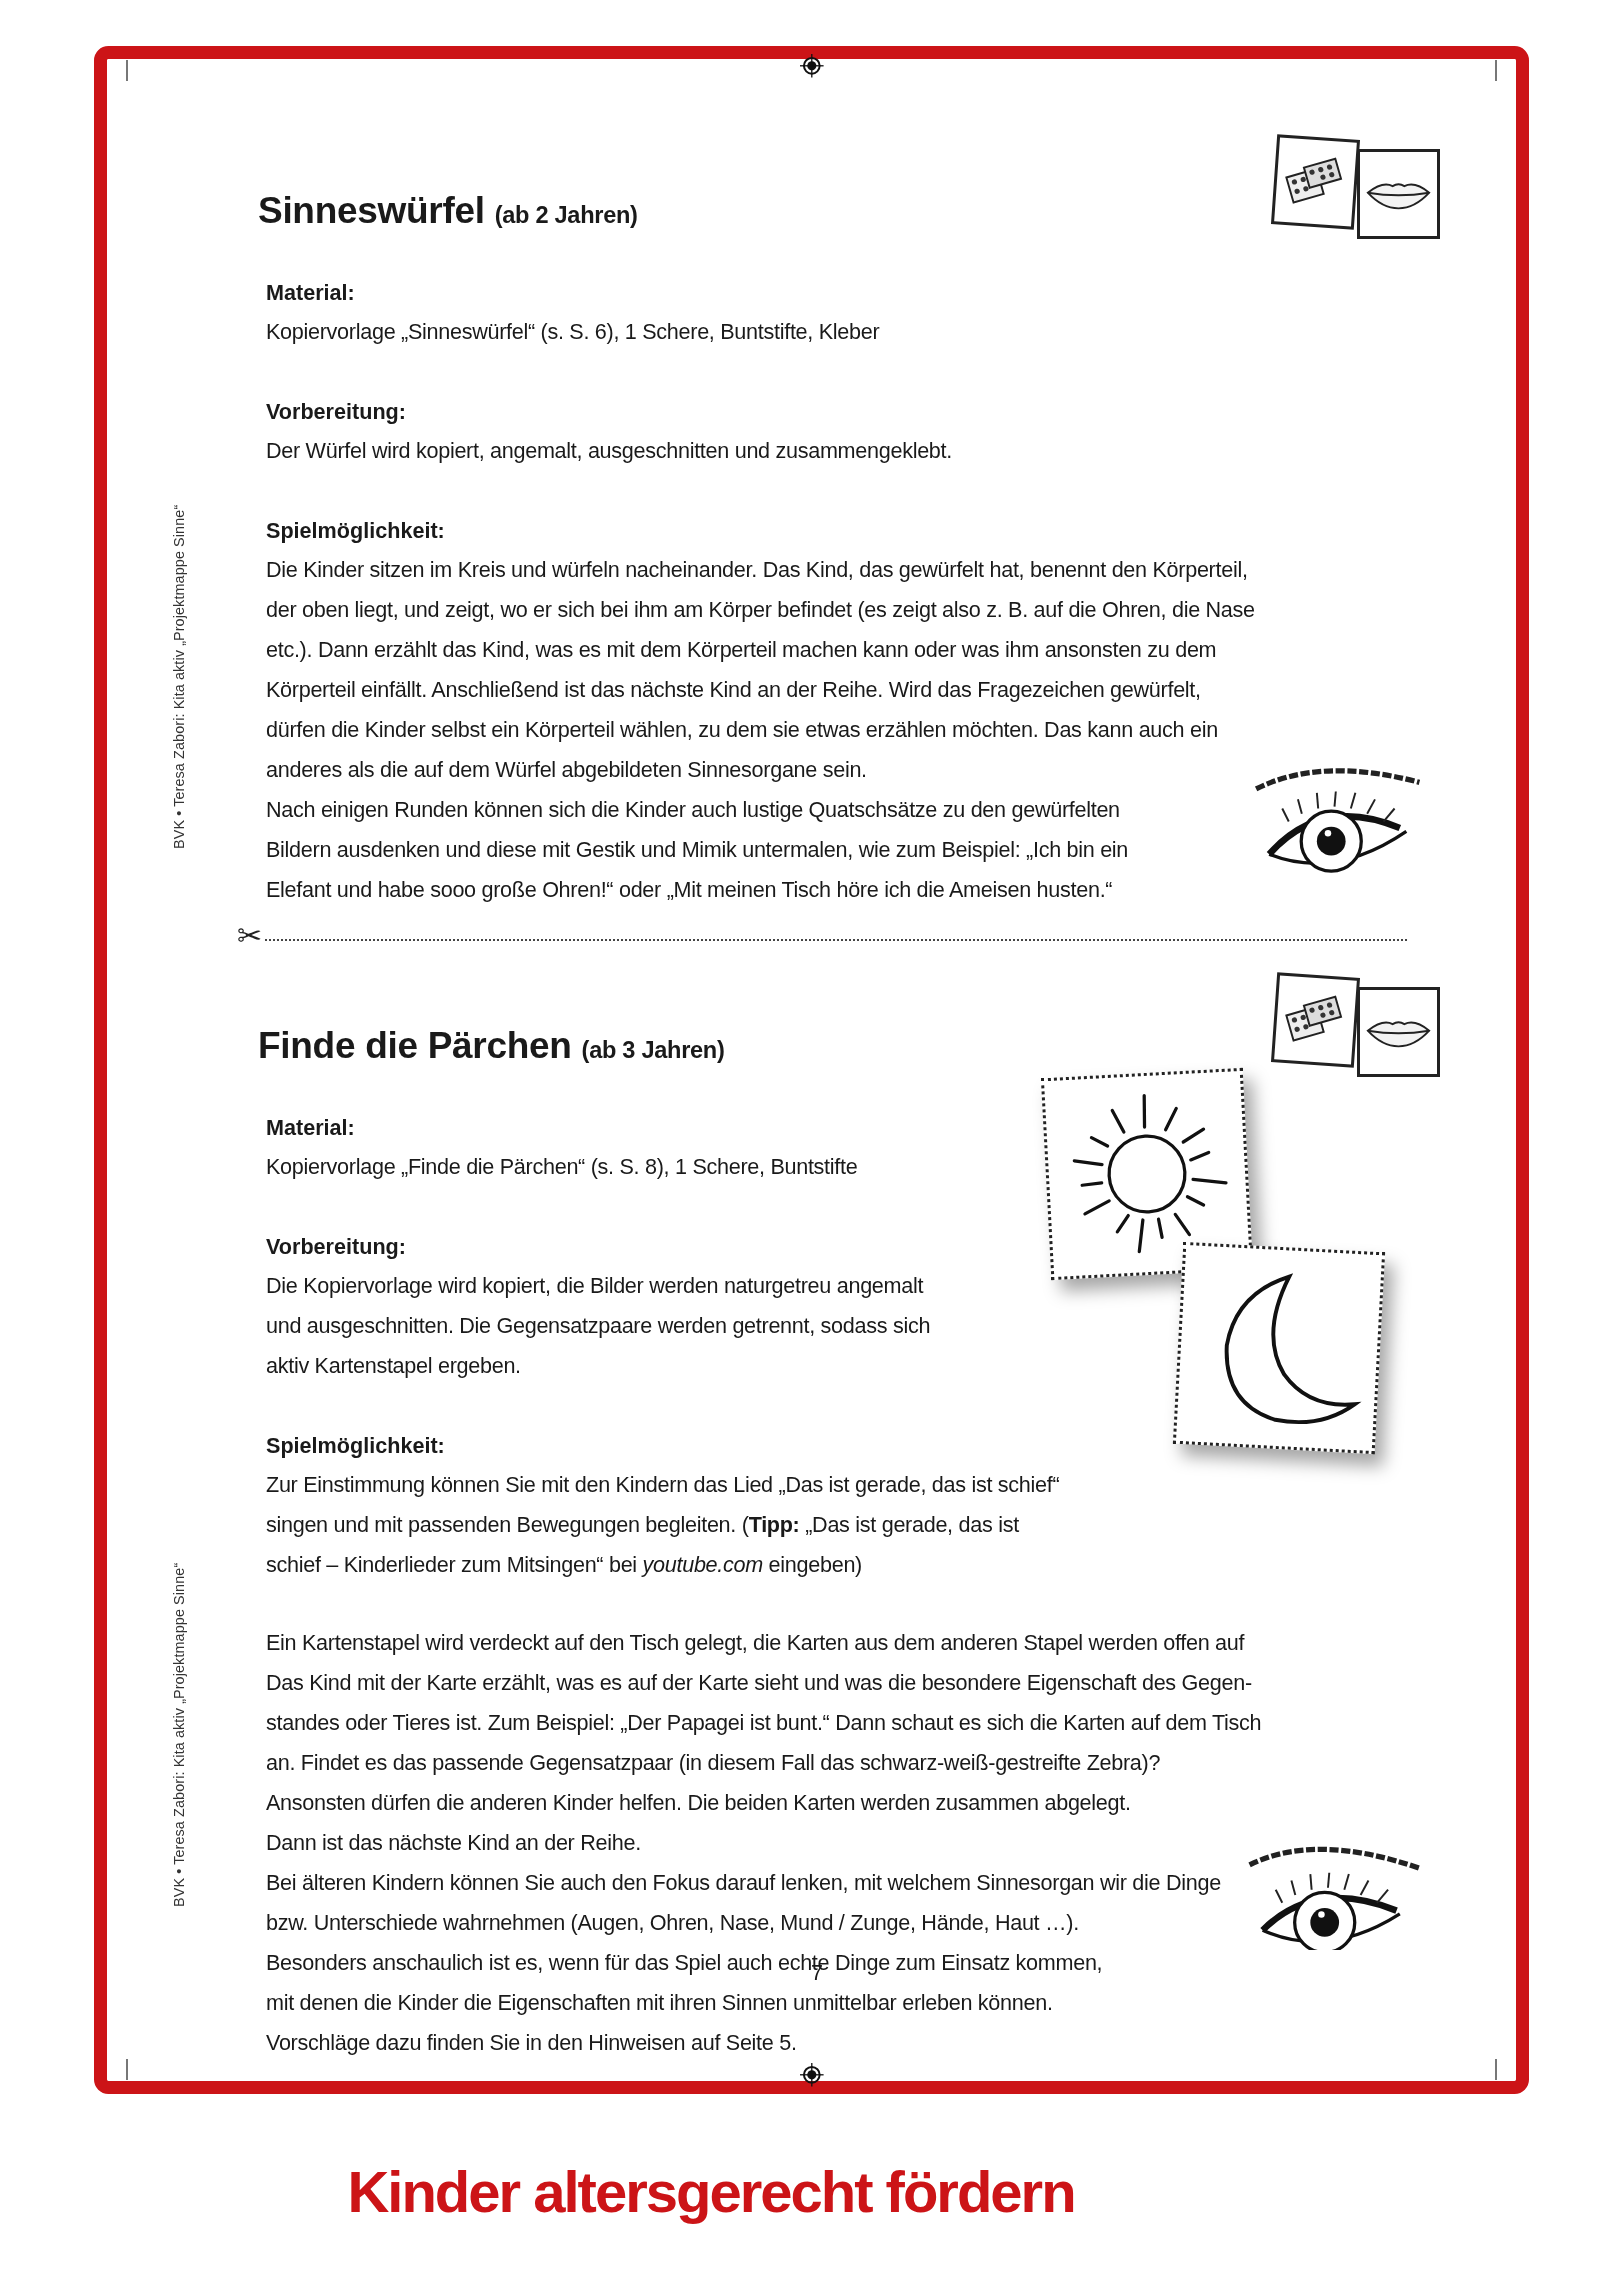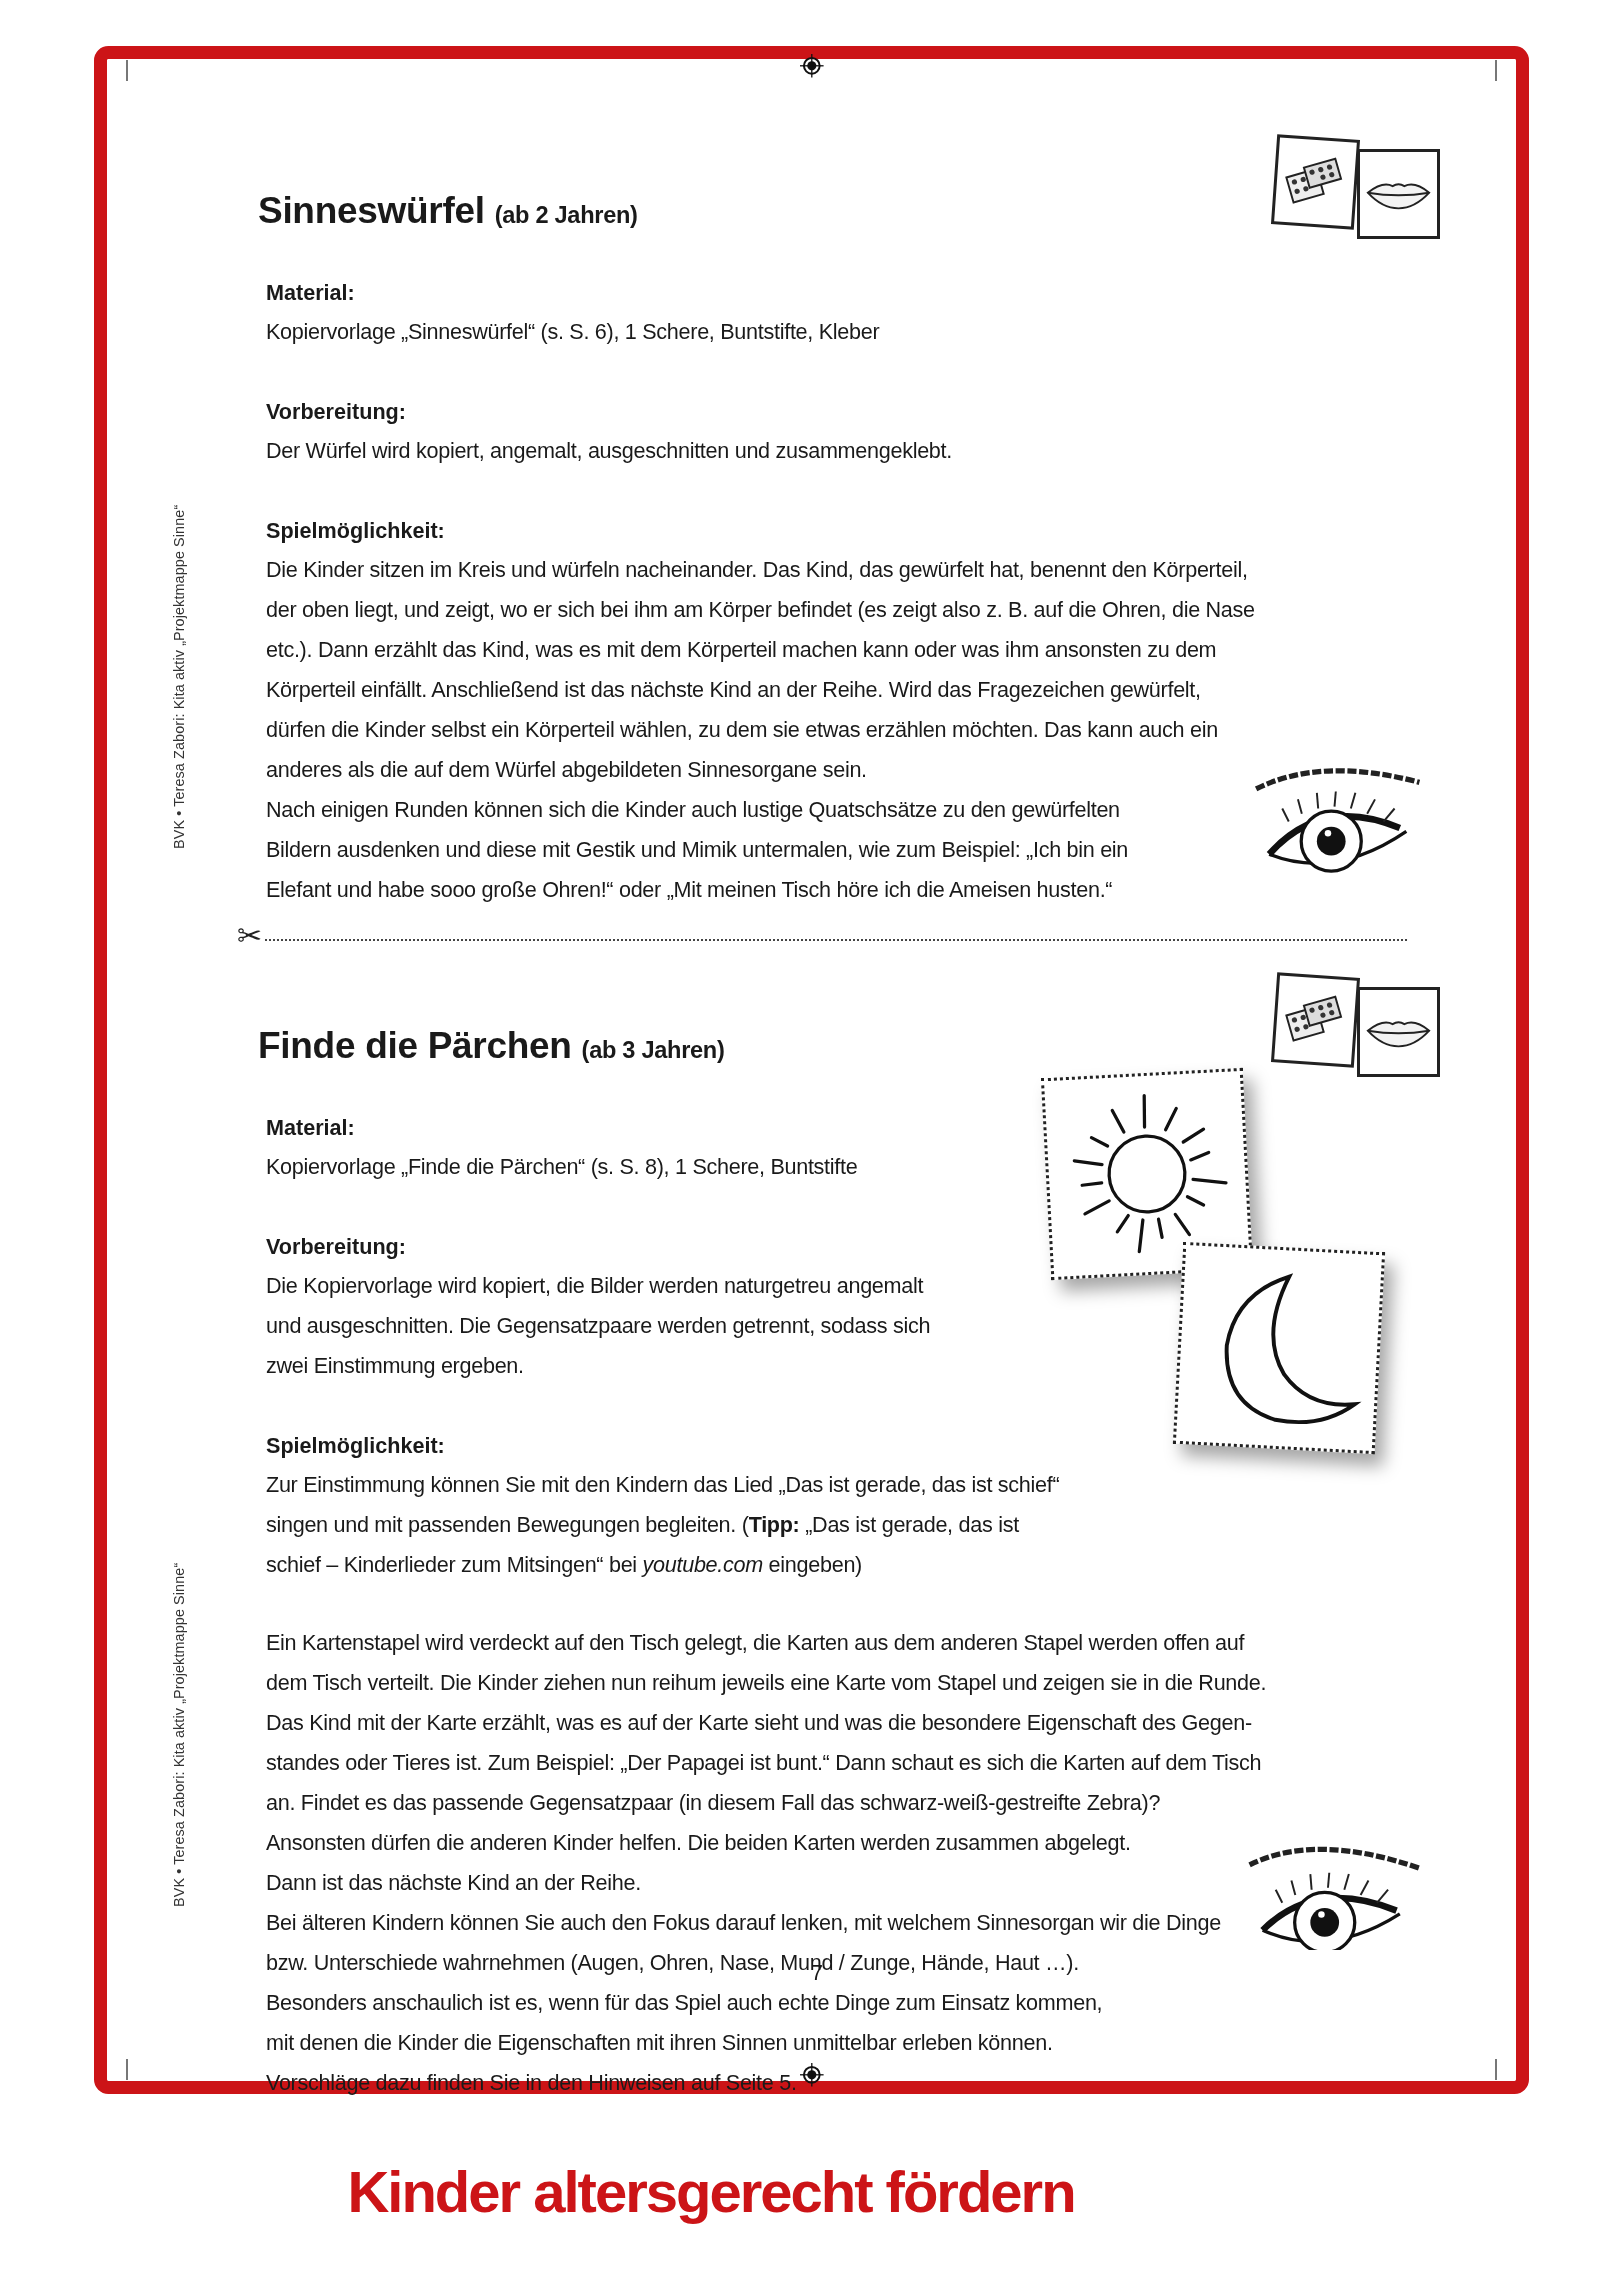--- a/index.html
+++ b/index.html
@@ -139,29 +139,28 @@
     <span>Finde die Pärchen</span>
     <span class="age">(ab 3 Jahren)</span>
   </h1>
   <div style="height:34px"></div>
   <p class="label">Material:</p>
   <p class="p">Kopiervorlage „Finde die Pärchen“ (s. S. 8), 1 Schere, Buntstifte</p>
   <div class="gap"></div>
   <p class="label">Vorbereitung:</p>
   <p class="p">Die Kopiervorlage wird kopiert, die Bilder werden naturgetreu angemalt</p>
   <p class="p">und ausgeschnitten. Die Gegensatzpaare werden getrennt, sodass sich</p>
-  <p class="p">zwei Einstimmung ergeben.</p>
+  <p class="p">aktiv Kartenstapel ergeben.</p>
   <div class="gap"></div>
   <p class="label">Spielmöglichkeit:</p>
   <p class="p">Zur Einstimmung können Sie mit den Kindern das Lied „Das ist gerade, das ist schief“</p>
   <p class="p"><span>singen und mit passenden Bewegungen begleiten. (</span><b>Tipp:</b><span> „Das ist gerade, das ist</span></p>
   <p class="p"><span>schief – Kinderlieder zum Mitsingen“ bei </span><i>youtube.com</i><span> eingeben)</span></p>
   <div style="height:30px"></div>
   <p class="p">Ein Kartenstapel wird verdeckt auf den Tisch gelegt, die Karten aus dem anderen Stapel werden offen auf</p>
-  <p class="p">dem Tisch verteilt. Die Kinder ziehen nun reihum jeweils eine Karte vom Stapel und zeigen sie in die Runde.</p>
   <p class="p">Das Kind mit der Karte erzählt, was es auf der Karte sieht und was die besondere Eigenschaft des Gegen-</p>
   <p class="p">standes oder Tieres ist. Zum Beispiel: „Der Papagei ist bunt.“ Dann schaut es sich die Karten auf dem Tisch</p>
   <p class="p">an. Findet es das passende Gegensatzpaar (in diesem Fall das schwarz-weiß-gestreifte Zebra)?</p>
   <p class="p">Ansonsten dürfen die anderen Kinder helfen. Die beiden Karten werden zusammen abgelegt.</p>
   <p class="p">Dann ist das nächste Kind an der Reihe.</p>
   <p class="p">Bei älteren Kindern können Sie auch den Fokus darauf lenken, mit welchem Sinnesorgan wir die Dinge</p>
   <p class="p">bzw. Unterschiede wahrnehmen (Augen, Ohren, Nase, Mund / Zunge, Hände, Haut …).</p>
   <p class="p">Besonders anschaulich ist es, wenn für das Spiel auch echte Dinge zum Einsatz kommen,</p>
   <p class="p">mit denen die Kinder die Eigenschaften mit ihren Sinnen unmittelbar erleben können.</p>
   <p class="p">Vorschläge dazu finden Sie in den Hinweisen auf Seite 5.</p>

